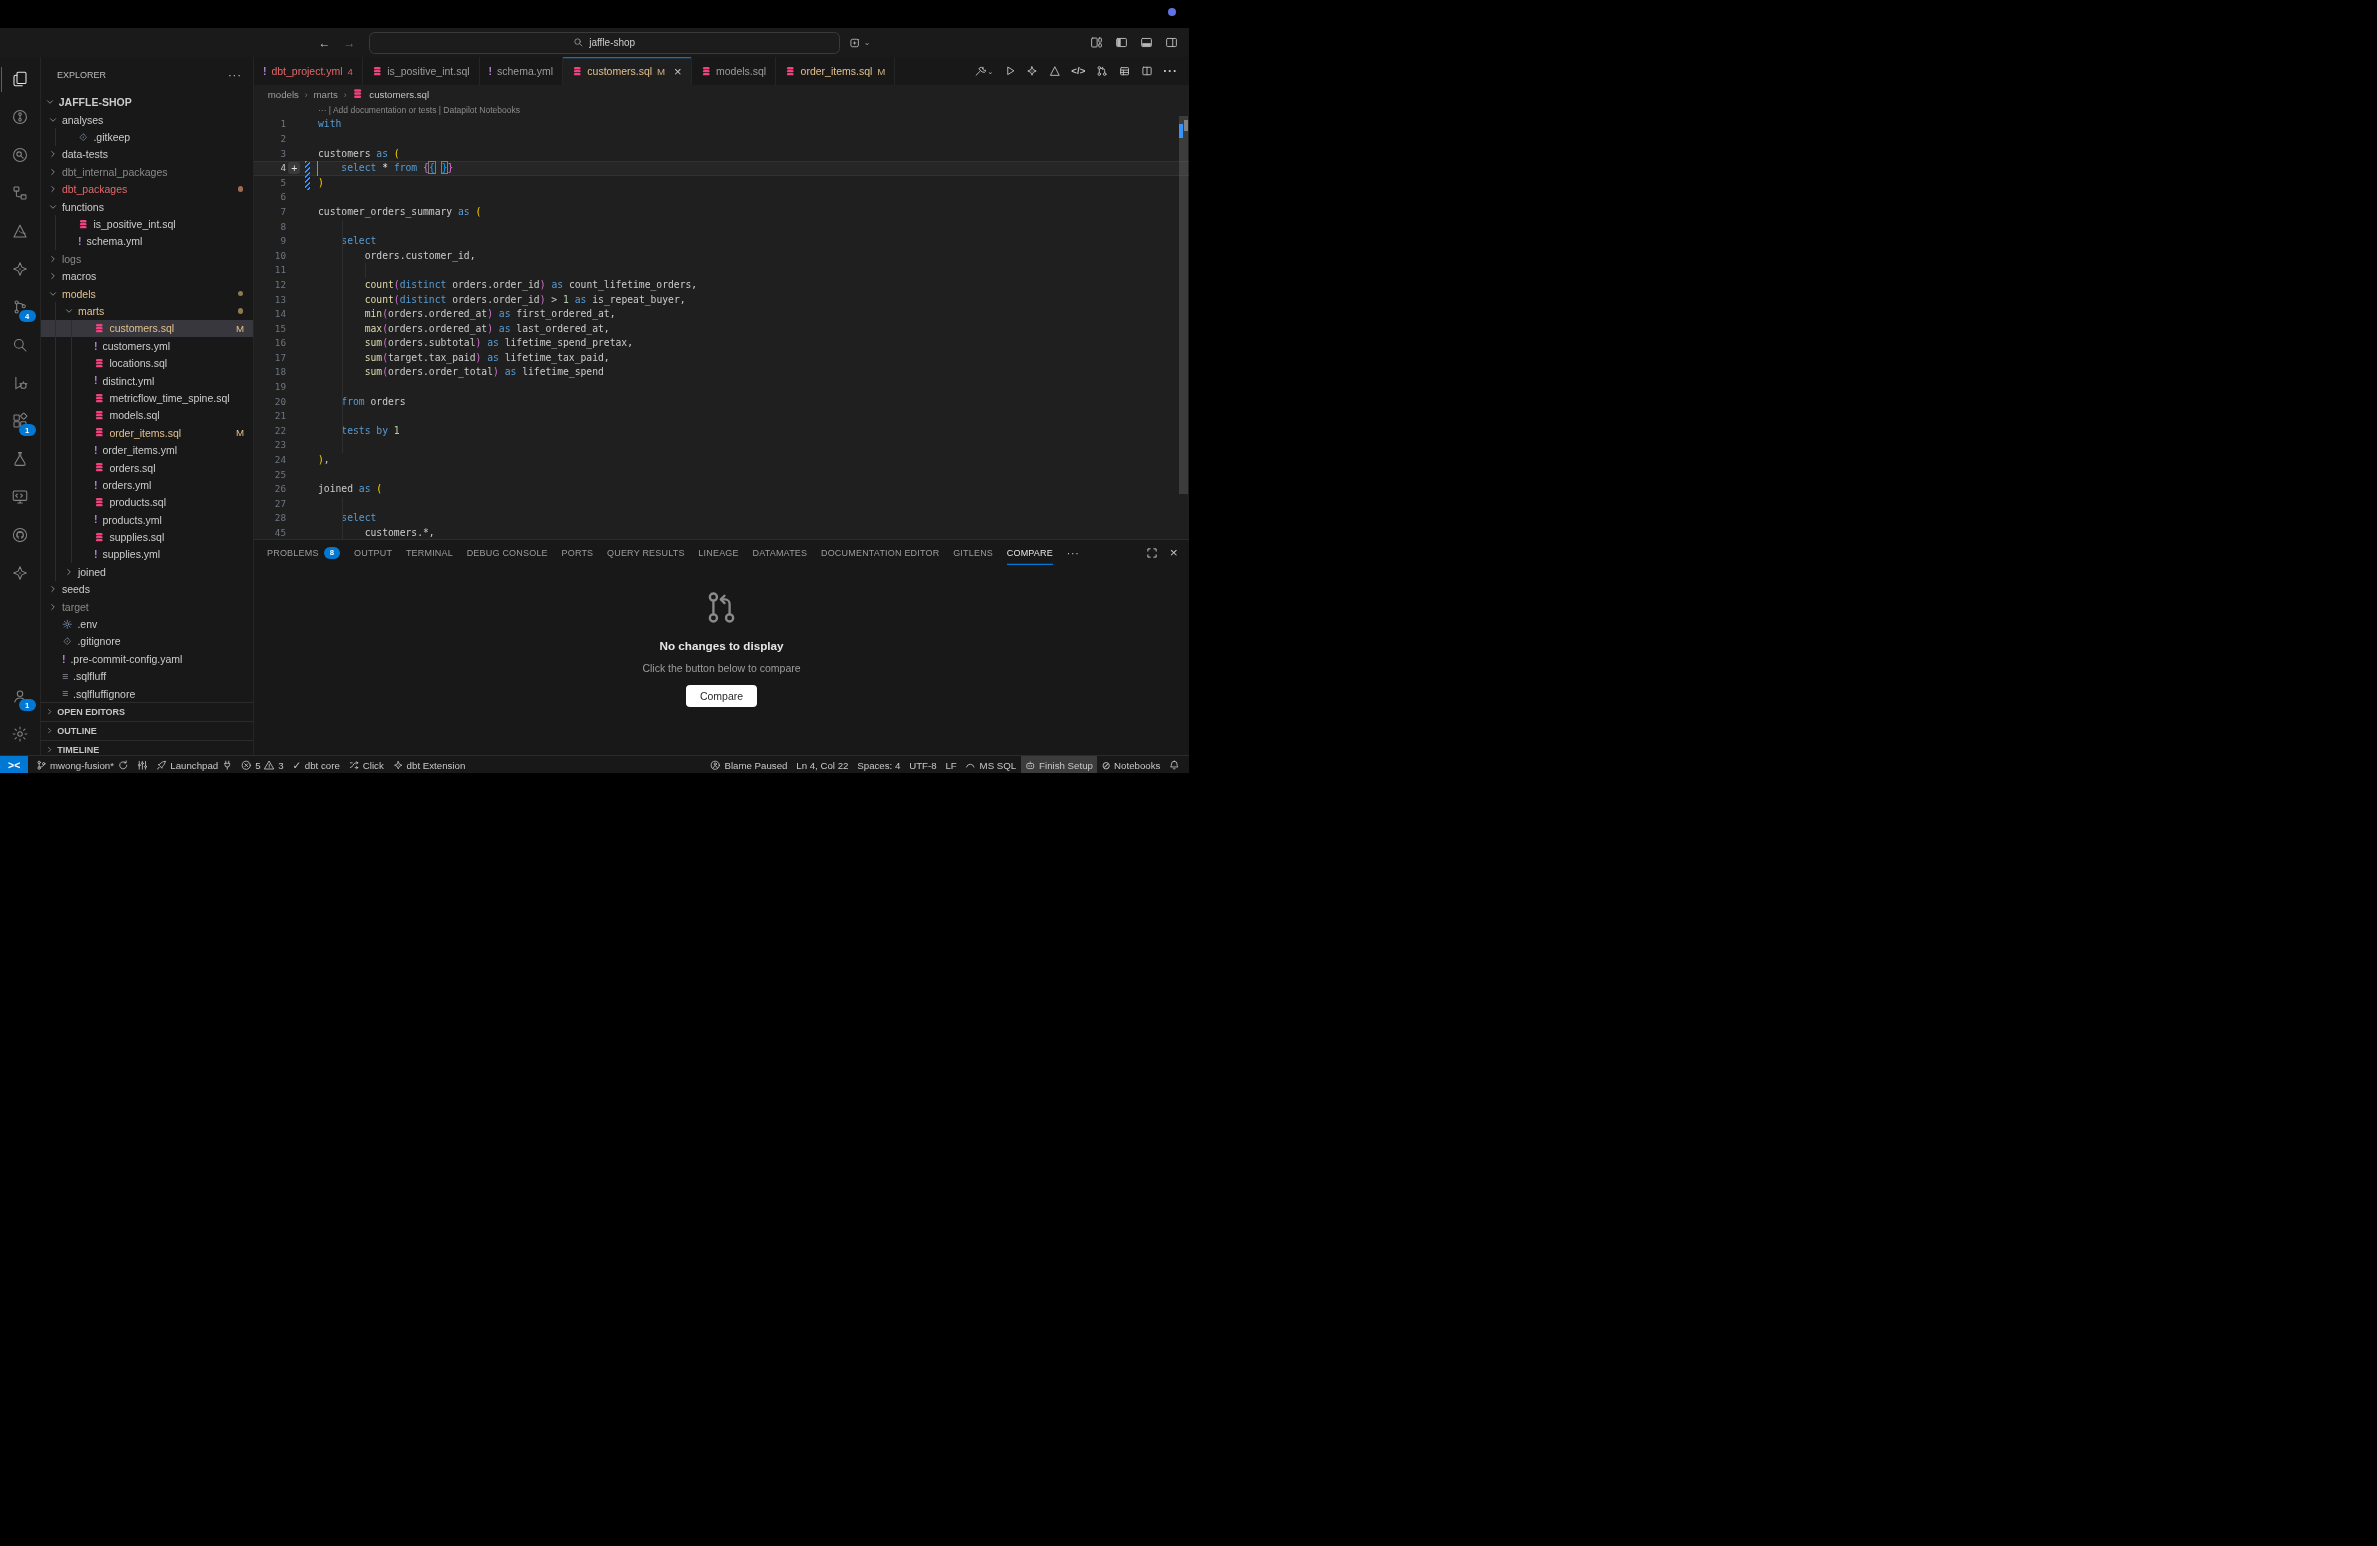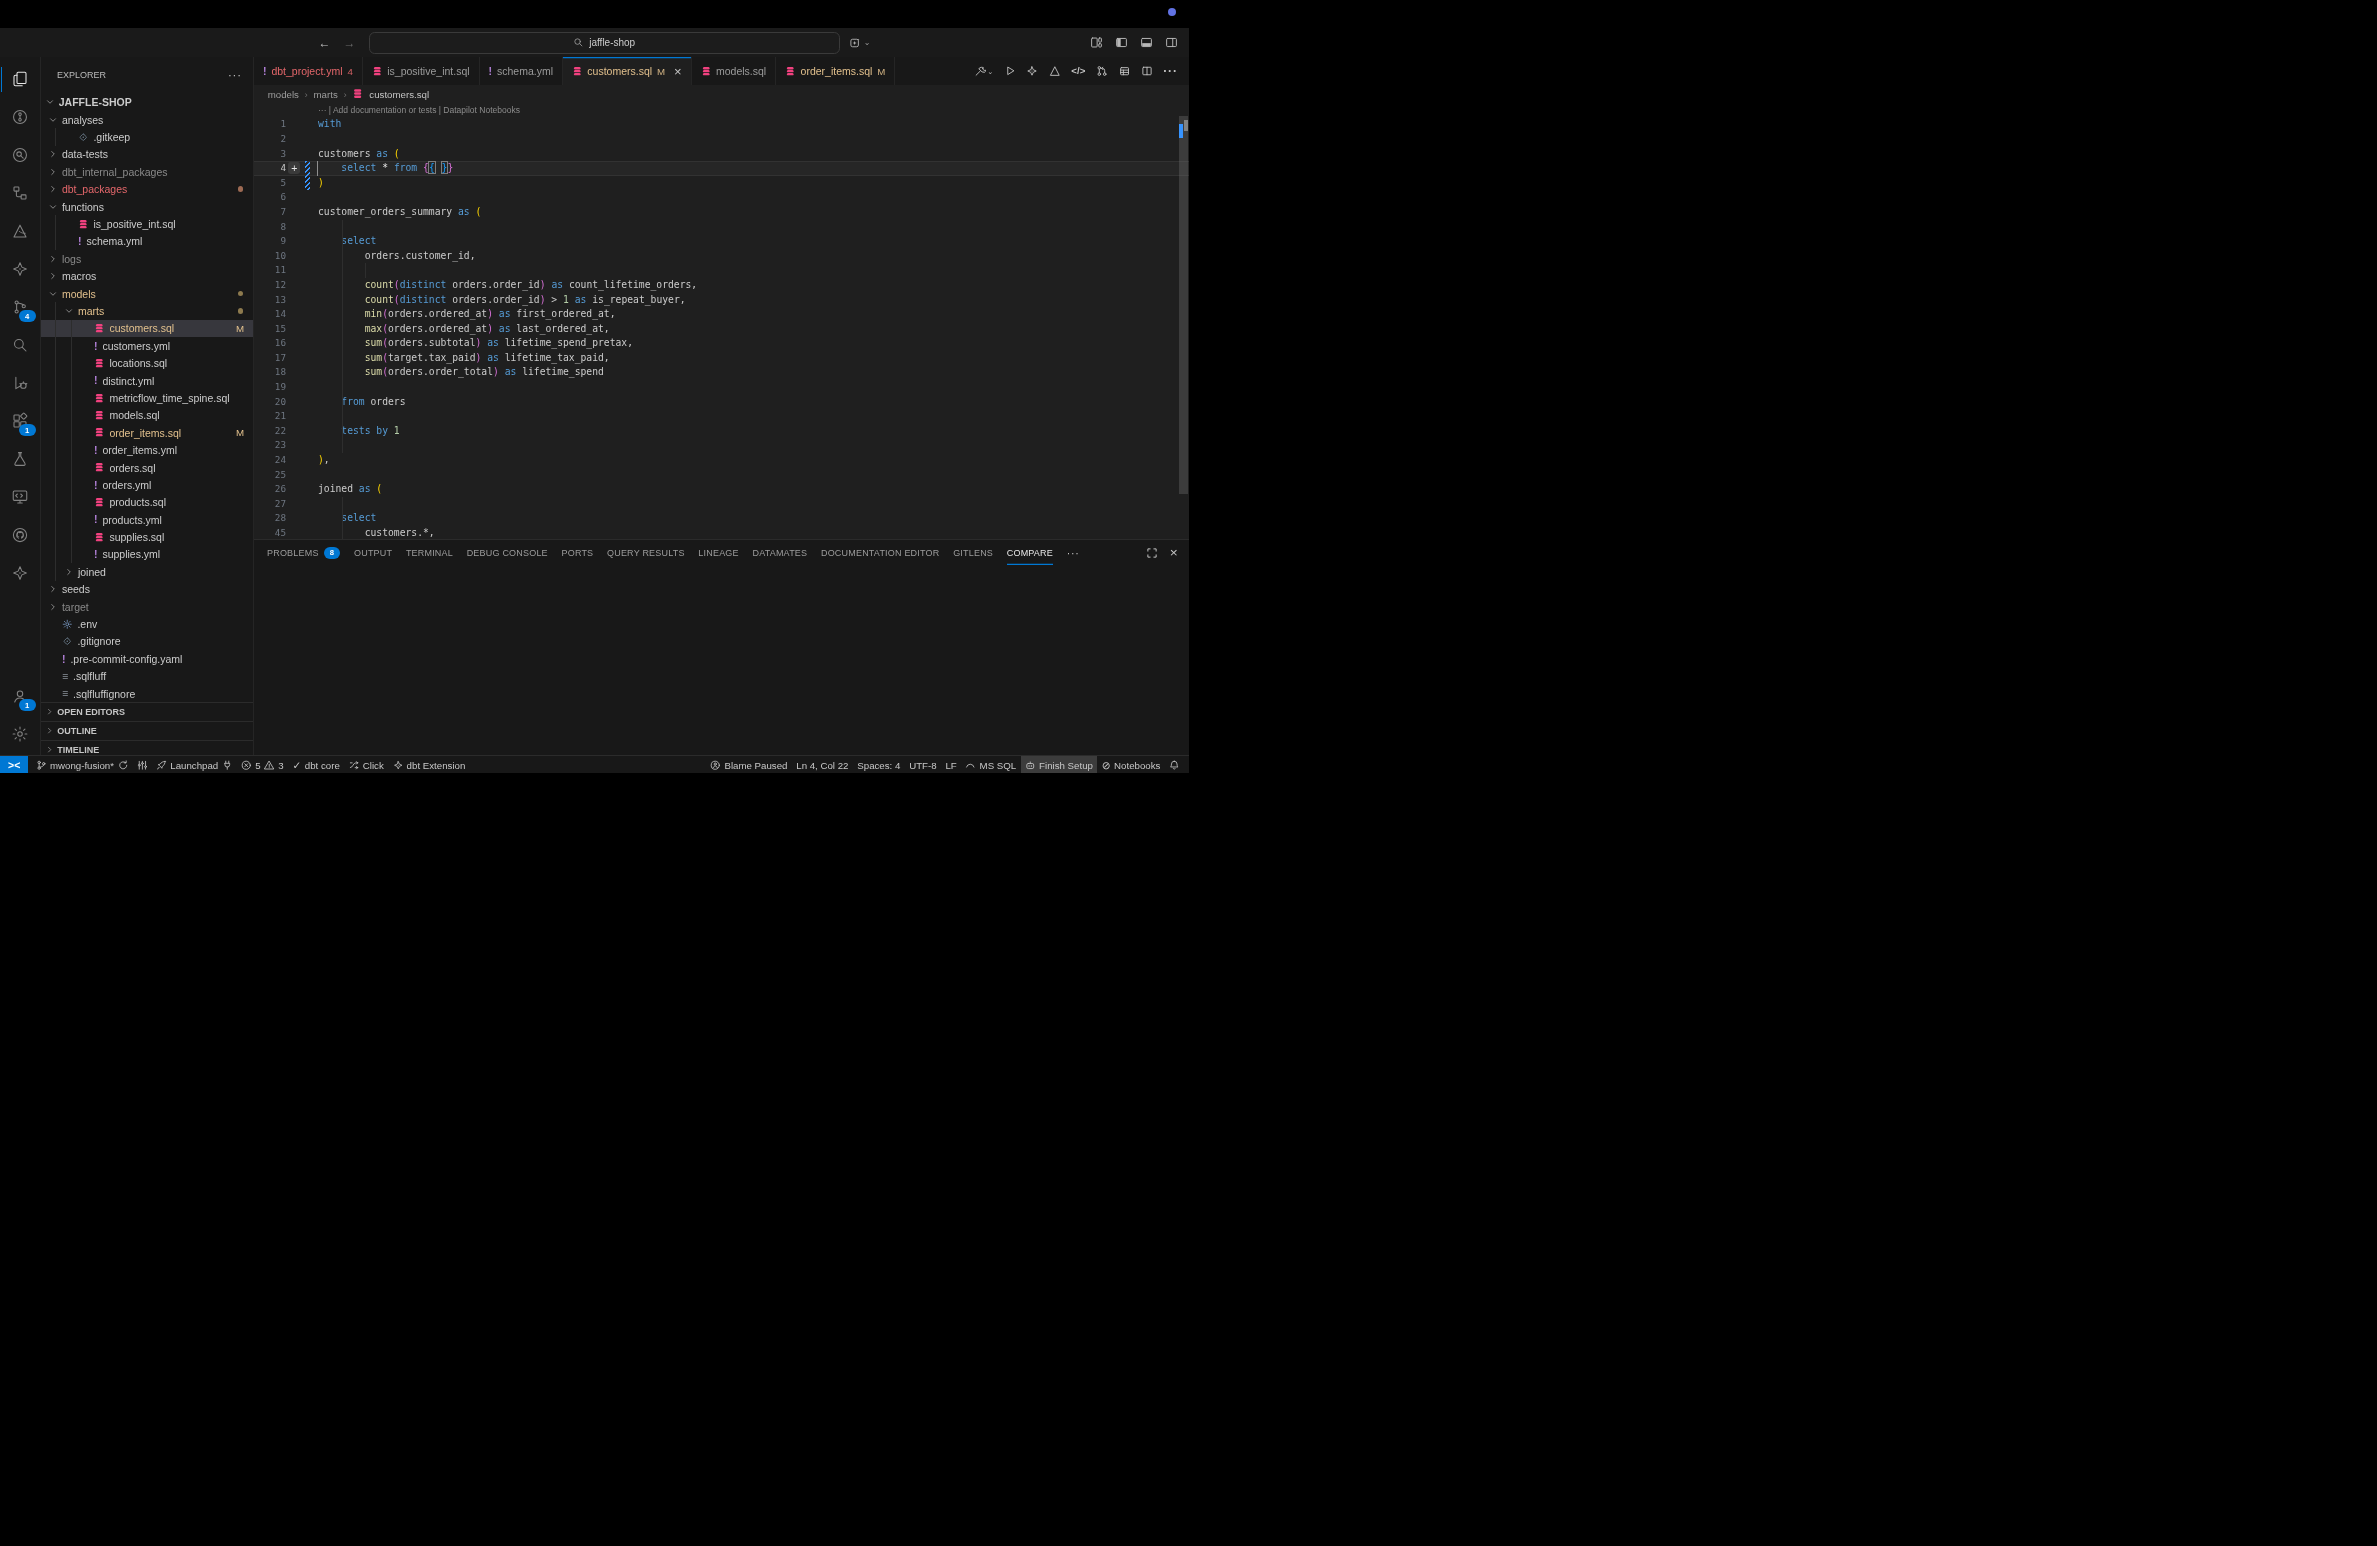--- a/index.html
+++ b/index.html
@@ -1018,20 +1018,34 @@
           <span class="ptab-more">···</span>
         </div>
       <div class="panel-icons">
         <span class="icon">
             <svg viewBox="0 0 16 16" fill="none" stroke="currentColor" stroke-width="1.3" stroke-linecap="round">
               <path d="M2.5 5.5v-3h3M10.5 2.5h3v3M13.5 10.5v3h-3M5.5 13.5h-3v-3"></path>
             </svg>
           </span>
         <span style="font-size:13.7px;">×</span>
       </div>
+      <div class="panel-content">
+        <span class="icon pc-icon">
+            <svg viewBox="0 0 32 32" fill="none" stroke="currentColor" stroke-width="2" stroke-linecap="round" stroke-linejoin="round">
+              <circle cx="9" cy="7" r="3.1"></circle>
+              <circle cx="9" cy="25" r="3.1"></circle>
+              <circle cx="23" cy="25" r="3.1"></circle>
+              <path d="M9 10.1v11.8M23 21.9V13a4 4 0 0 0-4-4h-3.2"></path>
+              <path d="M18.6 5.8 15.4 9l3.2 3.2"></path>
+            </svg>
+          </span>
+        <div class="pc-title">No changes to display</div>
+        <div class="pc-caption">Click the button below to compare</div>
+        <button class="pc-button">Compare</button>
+      </div>
     </div>
   </div>
 </div>
 
 <div class="statusbar" id="statusbar">
     <div class="sb-item remote">
       <span class="icon">
         <span>&gt;&lt;</span>
       </span>
     </div>

